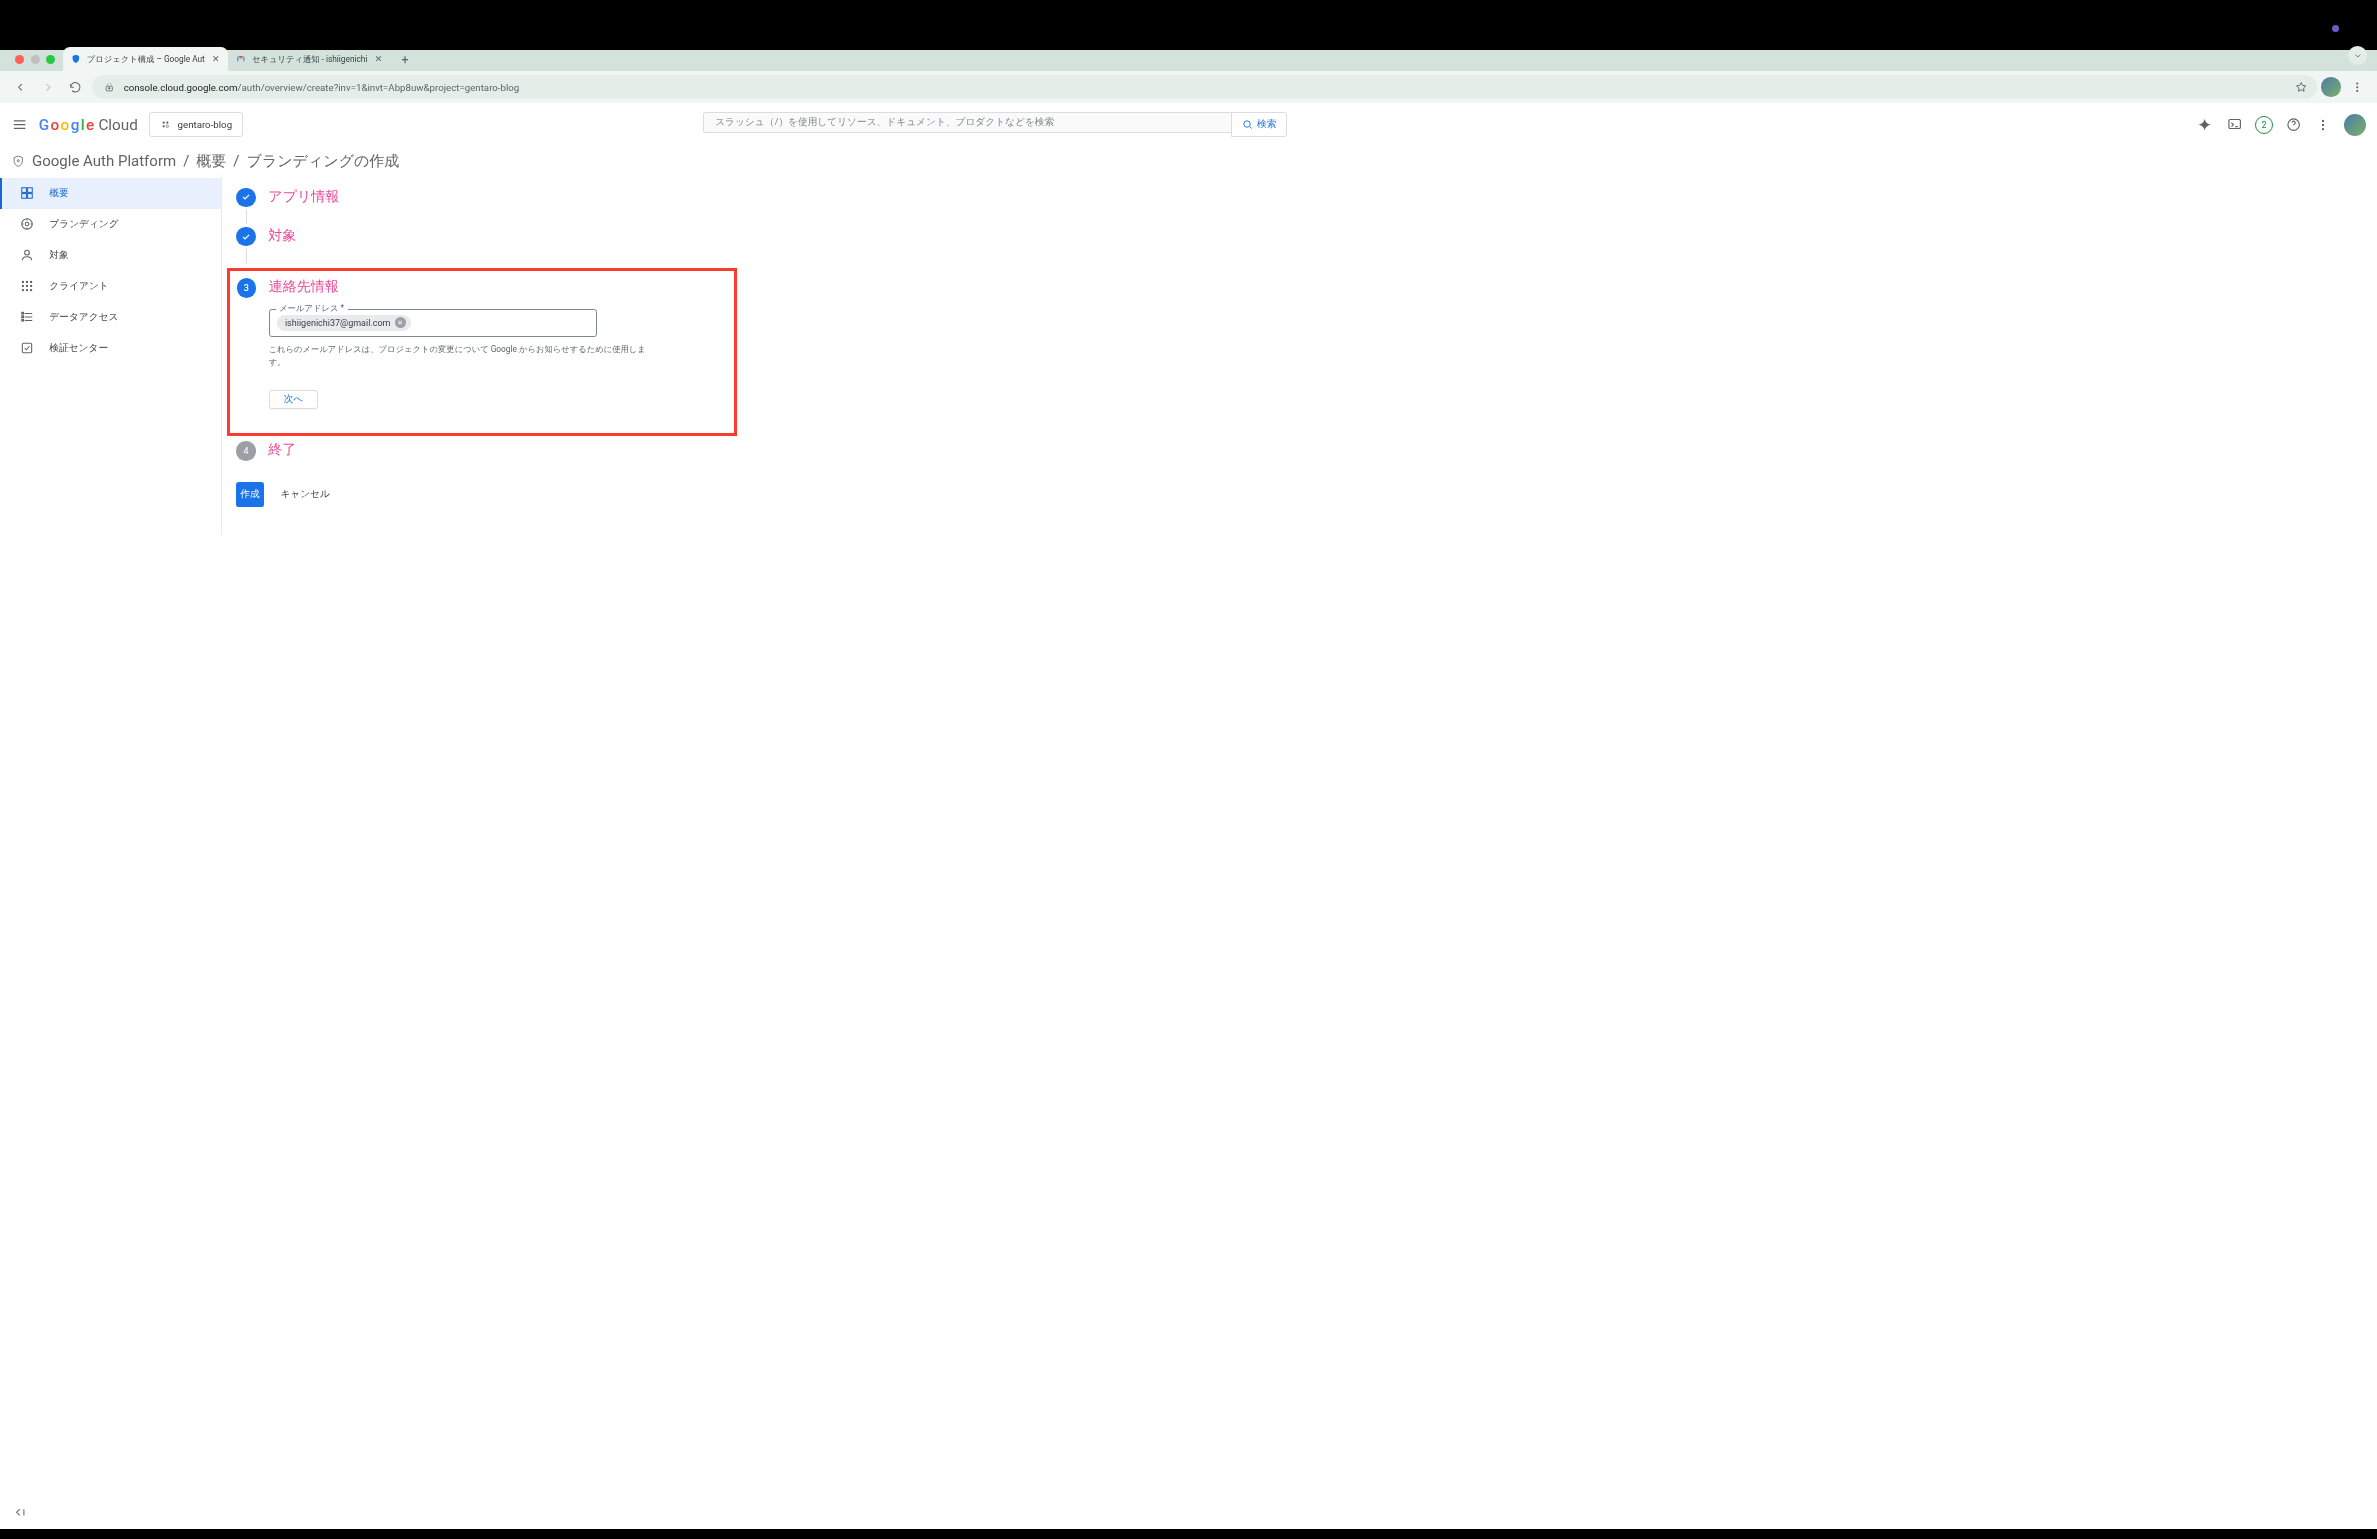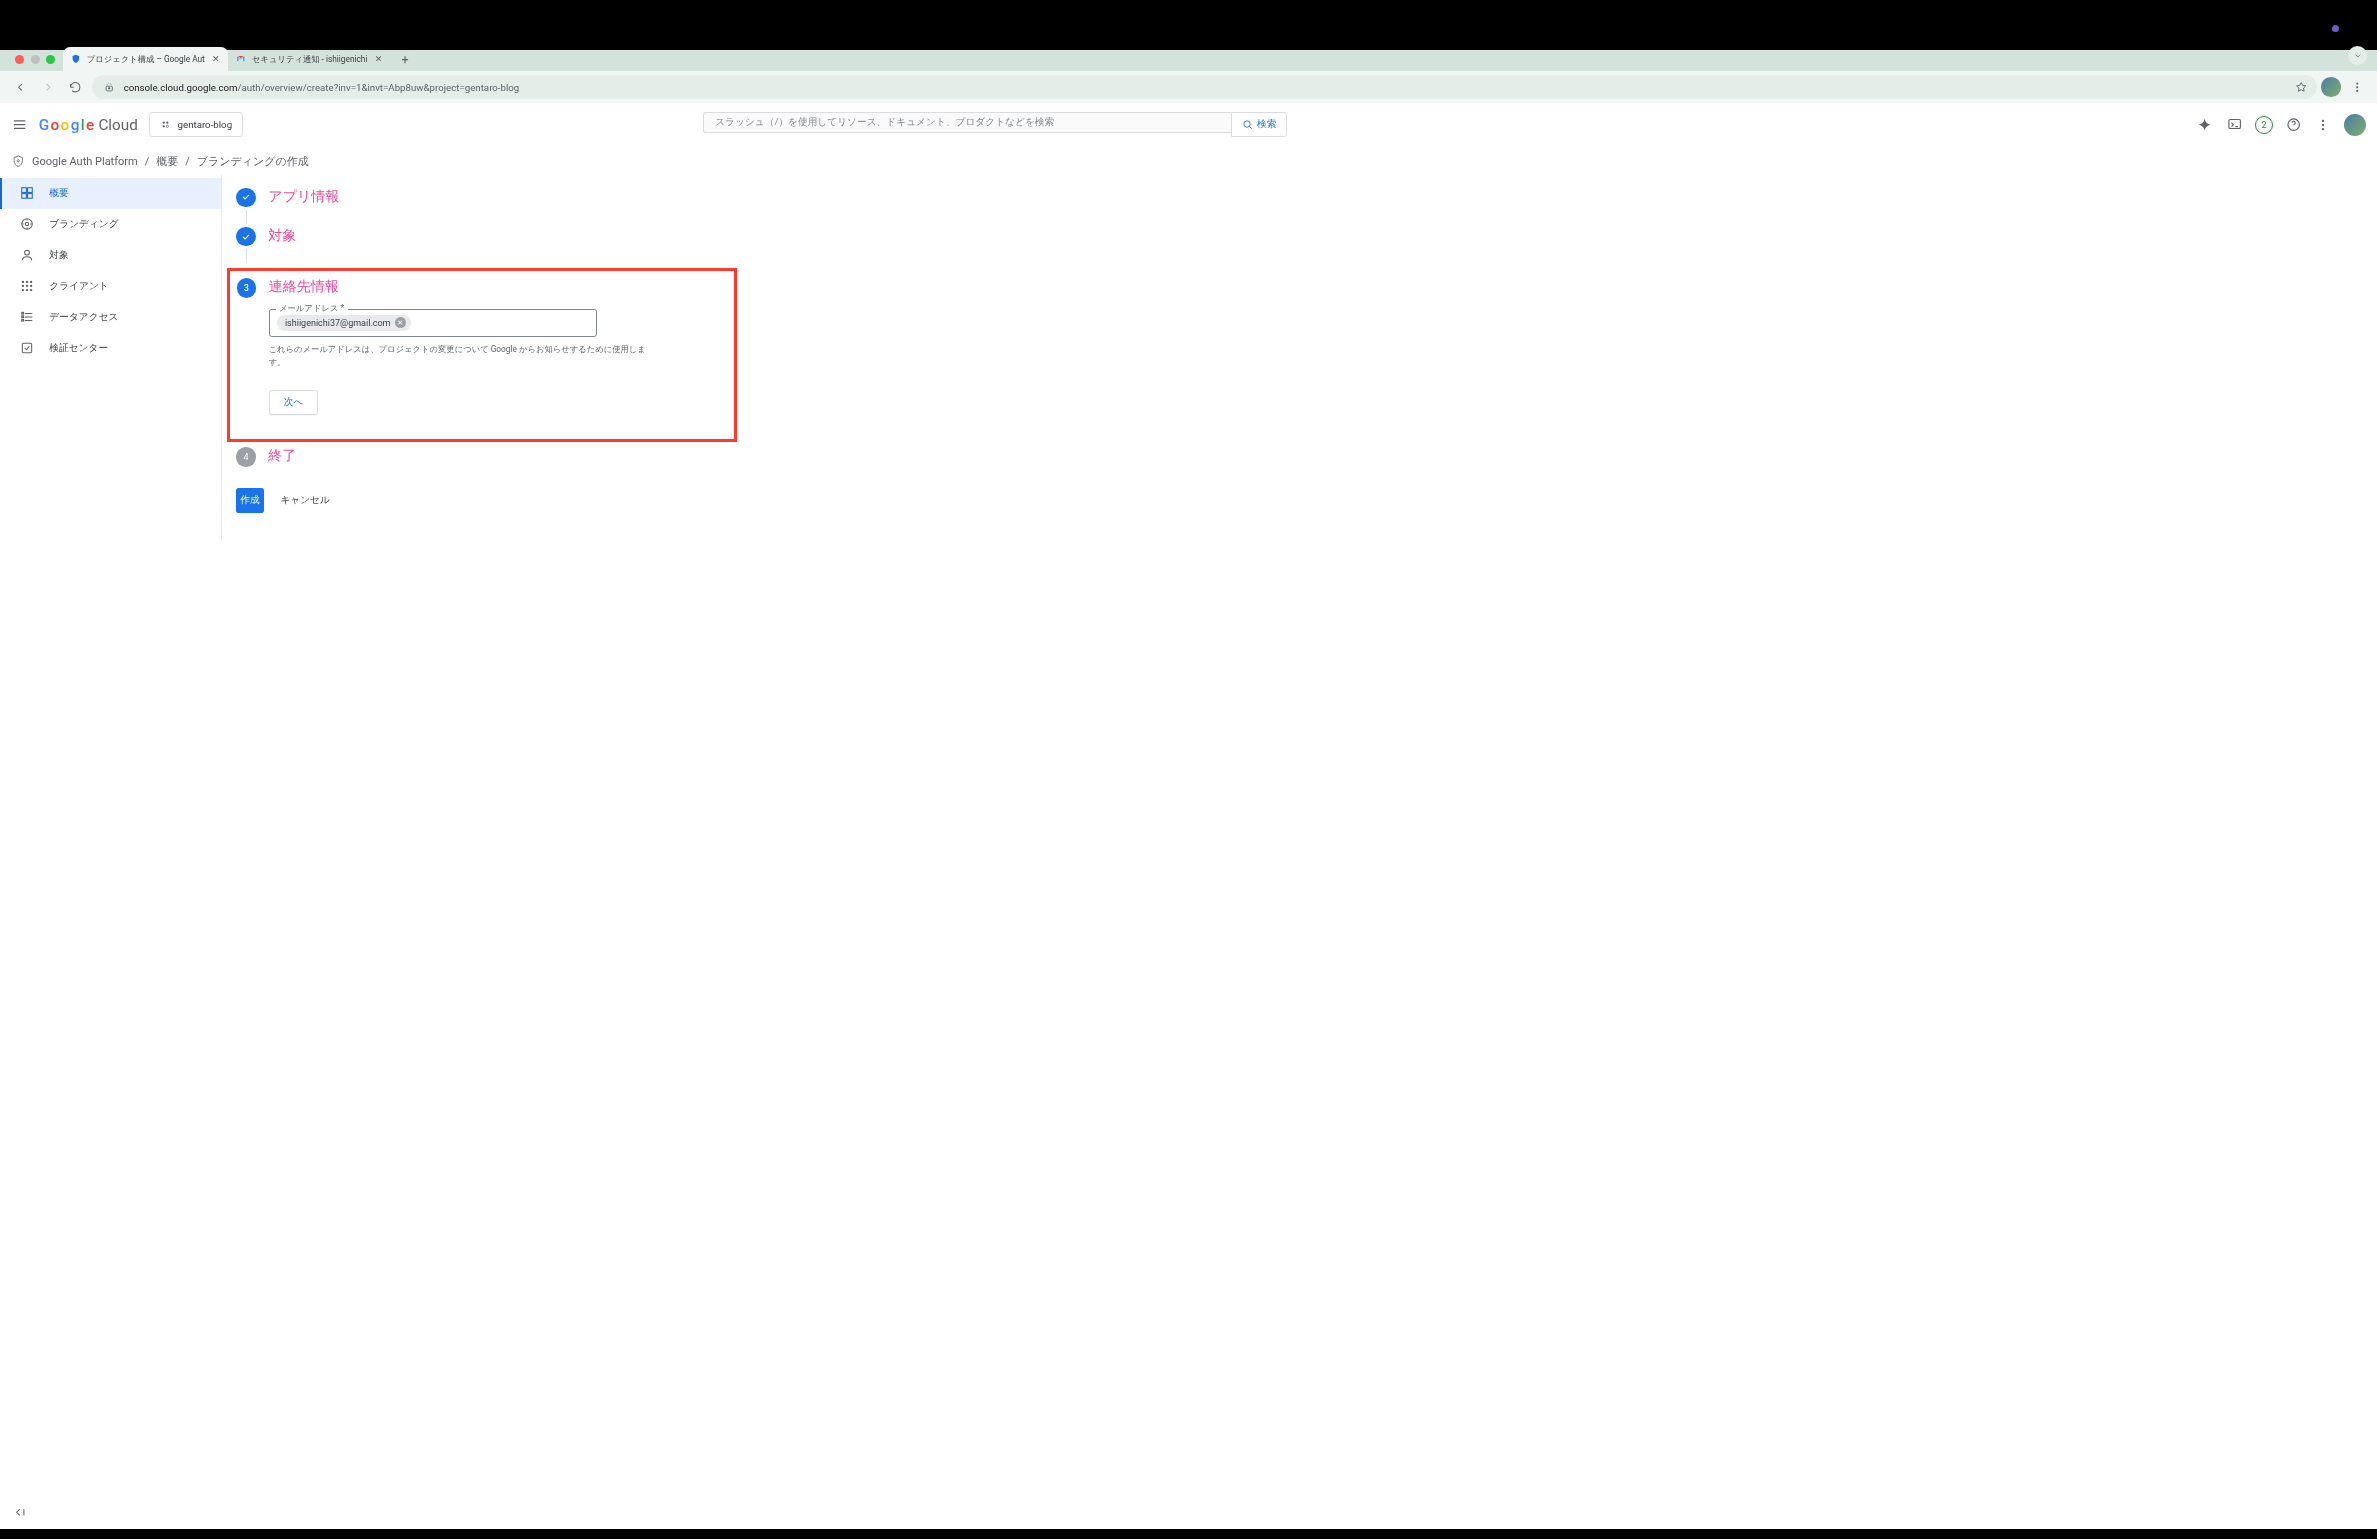--- a/index.html
+++ b/index.html
@@ -55,21 +55,21 @@
     .gcp-search-wrap { margin-left: auto; margin-right: auto; display: flex; }
     .gcp-search { width: 528px; height: 21px; border: 0.7px solid #dadce0; border-right: none; border-radius: 2.8px 0 0 2.8px; padding: 0 11px; font-size: 9.7px; color: #80868b; display: flex; align-items: center; background: #fafafa; }
     .gcp-search-btn { height: 25px; border: 0.7px solid #dadce0; border-radius: 0 2.8px 2.8px 0; padding: 0 9.7px; display: flex; align-items: center; gap: 4.2px; color: #1a73e8; font-size: 9.7px; cursor: pointer; background: #fff; }
     
     .gcp-header-right { display: flex; align-items: center; gap: 12.5px; margin-left: auto; }
     .gcp-header-right .hicon { width: 16.7px; height: 16.7px; color: #5f6368; cursor: pointer; display: flex; align-items: center; justify-content: center; }
     .notif-badge { width: 18px; height: 18px; border: 1.4px solid #1e8e3e; color: #1e8e3e; border-radius: 50%; display: flex; align-items: center; justify-content: center; font-size: 9px; cursor: pointer; }
     .gcp-avatar { width: 22px; height: 22px; border-radius: 50%; background: linear-gradient(135deg, #4a7ba6, #7fb069); cursor: pointer; }
     
     
-    .breadcrumb-bar { height: 28px; display: flex; align-items: center; padding: 0 11px; gap: 7px; color: #5f6368; font-size: 11px; }
+    .breadcrumb-bar { height: 28px; display: flex; align-items: center; padding: 0 11px; gap: 7px; color: #5f6368; font-size: 15px; }
     .breadcrumb-bar .shield { width: 14px; height: 14px; color: #5f6368; display: inline-flex; align-items: center; justify-content: center; }
     .breadcrumb-bar .crumb { cursor: pointer; }
     .breadcrumb-bar .crumb.current { color: #5f6368; }
     
     
     .main-layout { display: flex; position: relative; }
     
     .sidenav { width: 222px; background: #fff; padding-top: 2.8px; }
     .sidenav-item { height: 31px; display: flex; align-items: center; padding: 0 15.3px 0 18px; gap: 15.3px; color: #3c4043; font-size: 9.7px; cursor: pointer; border-left: 2.1px solid transparent; }
     .sidenav-item.active { background: #e8f0fe; color: #1967d2; border-left-color: #1967d2; }
@@ -90,21 +90,21 @@
     .step-title { font-size: 14px; color: #ec4899; padding-top: 0px; }
     .step-body { margin-left: 32px; margin-top: 11px; margin-bottom: 11px; }
     
     .field-wrap { position: relative; width: 328px; }
     .field-label { position: absolute; top: -5.6px; left: 7px; background: #fff; padding: 0 3.5px; font-size: 8.3px; color: #5f6368; }
     .field-input { width: 100%; min-height: 28px; border: 0.7px solid #80868b; border-radius: 2.8px; padding: 4.2px 7px; display: flex; align-items: center; flex-wrap: wrap; gap: 4.2px; }
     .chip { background: #e8eaed; border-radius: 8.3px; padding: 2.1px 5.6px 2.1px 8.3px; display: inline-flex; align-items: center; gap: 4.2px; font-size: 9px; color: #3c4043; }
     .chip-remove { width: 11px; height: 11px; border-radius: 50%; background: #9aa0a6; color: #fff; display: inline-flex; align-items: center; justify-content: center; font-size: 7px; cursor: pointer; }
     .field-hint { font-size: 8.3px; color: #5f6368; margin-top: 5.6px; line-height: 1.6; max-width: 389px; }
     
-    .next-btn { margin-top: 21px; height: 25px; padding: 0 14px; border: 0.7px solid #dadce0; background: #fff; border-radius: 2.8px; color: #1a73e8; font-size: 9.7px; cursor: pointer; box-shadow: 0 0.7px 1.4px rgba(0,0,0,0.05); }
+    .next-btn { margin-top: 21px; height: 19px; padding: 0 14px; border: 0.7px solid #dadce0; background: #fff; border-radius: 2.8px; color: #1a73e8; font-size: 9.7px; cursor: pointer; box-shadow: 0 0.7px 1.4px rgba(0,0,0,0.05); }
     
     .highlight-box { border: 3.5px solid #ff3b30; padding: 7px 8.3px 12.5px 7px; margin: 5.6px 0 5.6px -9.7px; }
     
     .form-actions { margin-top: 21px; display: flex; gap: 16.7px; align-items: center; }
     .btn-primary { height: 25px; padding: 0 4px; background: #1a73e8; color: #fff; border: none; border-radius: 2.8px; font-size: 9.7px; cursor: pointer; }
     .btn-text { color: #1a73e8; font-size: 9.7px; cursor: pointer; background: none; border: none; }
     .btn-text.dark { color: #3c4043; }
     
     .collapse-toggle { position: absolute; bottom: 11px; left: 14px; color: #5f6368; cursor: pointer; }
     

